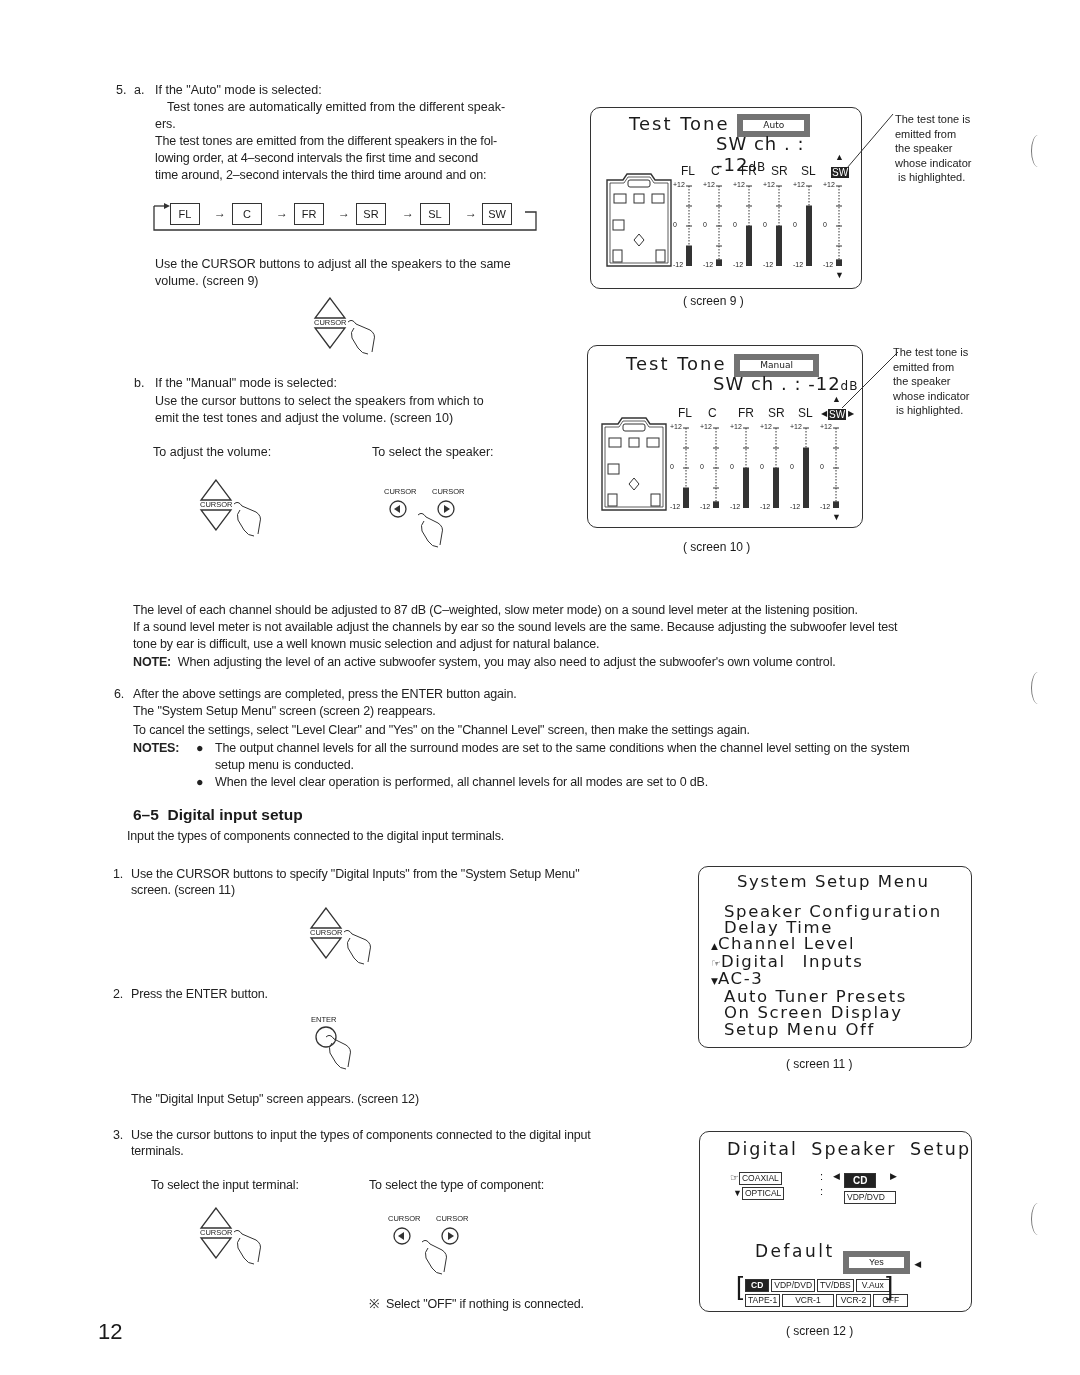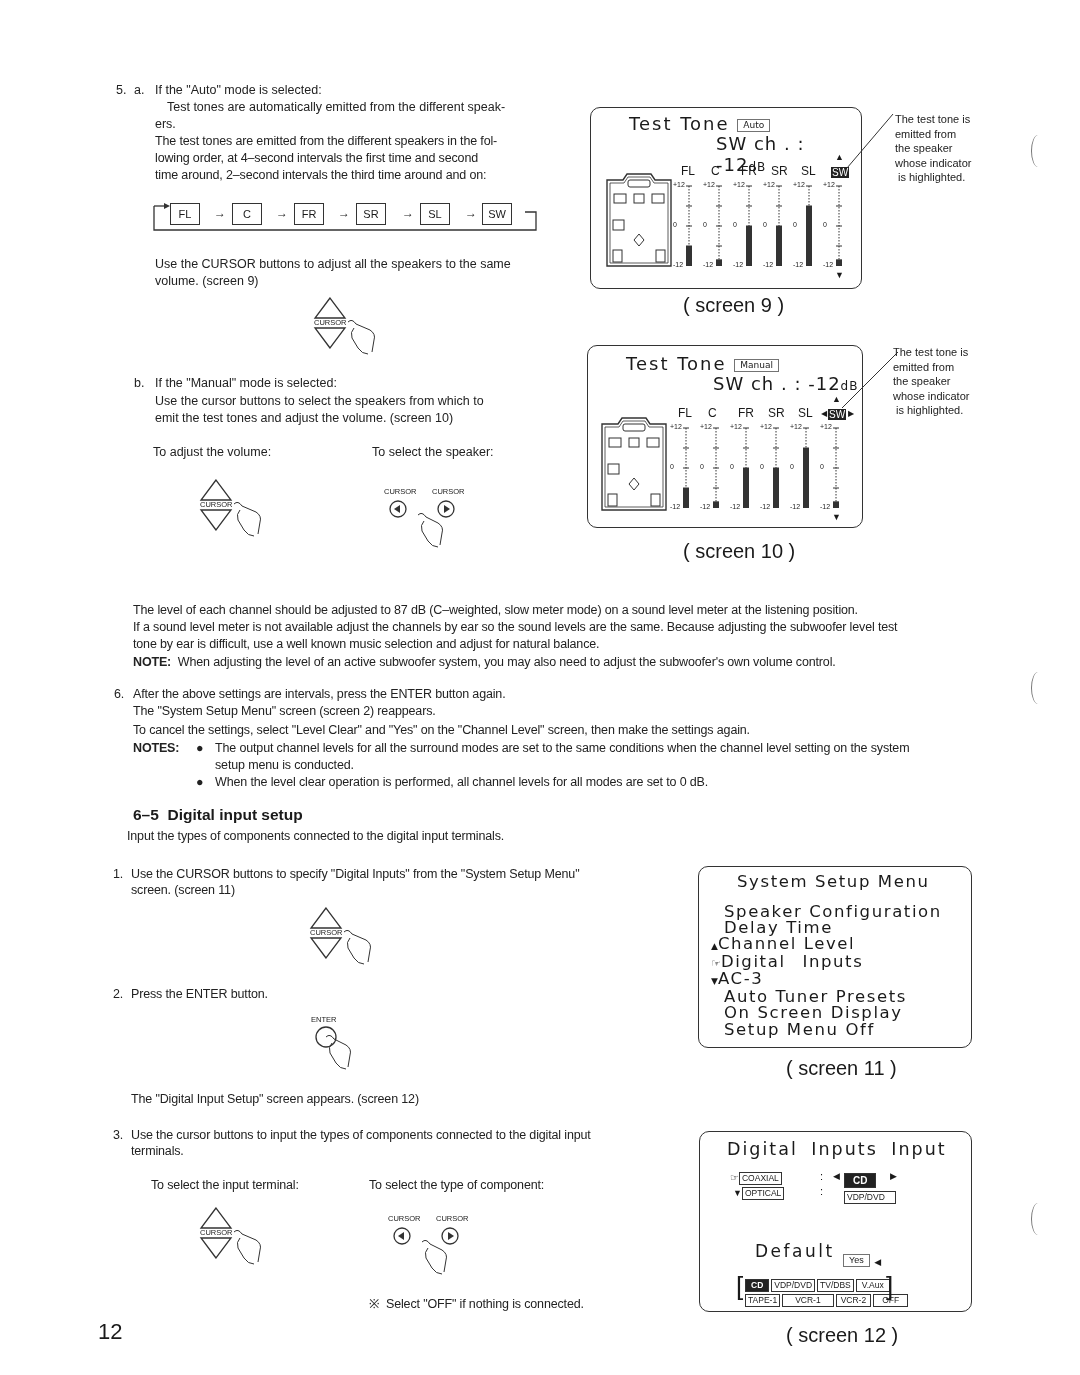--- a/index.html
+++ b/index.html
@@ -14,22 +14,22 @@
   .flowbox { position: absolute; top: 203px; height: 22px; border: 1.3px solid #333; font-size: 11px; text-align: center; line-height: 20px; width: 30px; }
   .flowarrow { position: absolute; top: 206px; font-size: 12px; }
 
   
   .remote { position: absolute; }
   .cursor-lbl { font-size: 7.5px; font-family: "Liberation Sans", sans-serif; }
 
   
   .osd { position: absolute; border: 1.5px solid #333; border-radius: 10px; background: #fff; }
   .osd-title { font-family: "DejaVu Sans", sans-serif; letter-spacing: 2px; font-size: 18px; position: absolute; }
-  .caption { position: absolute; font-size: 20px; font-family: "Liberation Sans", sans-serif; }
-  .tag { display: inline-block; border: 1px solid #737373; font-size: 9px; line-height: 11px; padding: 0 5px; vertical-align: middle; letter-spacing: 0; }
+  .caption { position: absolute; font-size: 12px; font-family: "Liberation Sans", sans-serif; }
+  .tag { display: inline-block; border: 6px solid #737373; font-size: 9px; line-height: 11px; padding: 0 20px; vertical-align: middle; letter-spacing: 0; }
   .annot { position: absolute; font-size: 11px; line-height: 14.5px; color: #222; }
 
   .meter-label { position: absolute; font-size: 12px; font-family: "Liberation Sans", sans-serif; }
   .menu-line { position: absolute; font-family: "DejaVu Sans", sans-serif; font-size: 16.5px; letter-spacing: 1.6px; line-height: 17px; white-space: nowrap; }
   .src { display: inline-block; border: 1px solid #333; font-size: 8.5px; line-height: 11px; padding: 0 2px; margin-right: 2px; }
   .src.inv { background: #222; color: #fff; font-weight: bold; }
   .hole { position: absolute; width: 14px; height: 32px; border-left: 1.5px solid #777; border-radius: 50%; }
 </style>
 </head>
 <body>
@@ -311,21 +311,21 @@
     <div style="padding-left:3px">is highlighted.</div>
 </div>
 <div class="caption" style="left:683px;top:540px;">( screen 10 )</div>
 
 <div class="abs narrow" style="left:133px;top:602px;">The level of each channel should be adjusted to 87 dB (C–weighted, slow meter mode) on a sound level meter at the listening position.</div>
 <div class="abs narrow" style="left:133px;top:619px;">If a sound level meter is not available adjust the channels by ear so the sound levels are the same. Because adjusting the subwoofer level test</div>
 <div class="abs narrow" style="left:133px;top:636px;">tone by ear is difficult, use a well known music selection and adjust for natural balance.</div>
 <div class="abs narrow" style="left:133px;top:654px;"><b>NOTE:</b>&nbsp; <span>When adjusting the level of an active subwoofer system, you may also need to adjust the subwoofer's own volume control.</span></div>
 
 <div class="abs narrow" style="left:114px;top:686px;">6.</div>
-<div class="abs narrow" style="left:133px;top:686px;">After the above settings are intervals, press the ENTER button again.</div>
+<div class="abs narrow" style="left:133px;top:686px;">After the above settings are completed, press the ENTER button again.</div>
 <div class="abs narrow" style="left:133px;top:703px;">The "System Setup Menu" screen (screen 2) reappears.</div>
 <div class="abs narrow" style="left:133px;top:722px;">To cancel the settings, select "Level Clear" and "Yes" on the "Channel Level" screen, then make the settings again.</div>
 <div class="abs narrow bold" style="left:133px;top:740px;">NOTES:</div>
 <div class="abs narrow" style="left:196px;top:740px;">●</div>
 <div class="abs narrow" style="left:215px;top:740px;">The output channel levels for all the surround modes are set to the same conditions when the channel level setting on the system</div>
 <div class="abs narrow" style="left:215px;top:757px;">setup menu is conducted.</div>
 <div class="abs narrow" style="left:196px;top:774px;">●</div>
 <div class="abs narrow" style="left:215px;top:774px;">When the level clear operation is performed, all channel levels for all modes are set to 0 dB.</div>
 
 <div class="abs bold" style="left:133px;top:806px;font-size:15.5px;"><span>6–5</span>&nbsp;&nbsp;<span>Digital input setup</span></div>
@@ -393,21 +393,21 @@
   <div class="menu-line" style="left:12px;top:68px;"><span style="font-size:9px;letter-spacing:0;">▲</span><span>Channel Level</span></div>
   <div class="menu-line" style="left:12px;top:86px;"><span style="font-size:11px;letter-spacing:0;">☞</span><span style="word-spacing:10px;">Digital Inputs</span></div>
   <div class="menu-line" style="left:12px;top:103px;"><span style="font-size:9px;letter-spacing:0;">▼</span><span>AC-3</span></div>
   <div class="menu-line" style="left:25px;top:121px;">Auto Tuner Presets</div>
   <div class="menu-line" style="left:25px;top:137px;">On Screen Display</div>
   <div class="menu-line" style="left:25px;top:154px;">Setup Menu Off</div>
 </div>
 <div class="caption" style="left:786px;top:1057px;">( screen 11 )</div>
 
 <div class="osd" style="left:699px;top:1131px;width:273px;height:181px;">
-  <div class="menu-line" style="left:27px;top:9px;font-size:17.5px;letter-spacing:2px;word-spacing:6px;">Digital Inputs Input</div>
+  <div class="menu-line" style="left:27px;top:9px;font-size:17.5px;letter-spacing:2px;word-spacing:6px;">Digital Speaker Setup</div>
   <div class="abs" style="left:30px;top:40px;font-size:10px;">
     <span>☞</span><span class="src">COAXIAL</span>
   </div>
   <div class="abs" style="left:120px;top:38px;font-size:11px;">:</div>
   <div class="abs" style="left:133px;top:39px;font-size:9px;">◀</div>
   <div class="abs" style="left:144px;top:38px;"><span class="src inv" style="padding:1px 8px;font-size:10px;">CD</span></div>
   <div class="abs" style="left:190px;top:39px;font-size:9px;">▶</div>
 
   <div class="abs" style="left:33px;top:55px;font-size:10px;">
     <span style="font-size:9px;">▼</span><span class="src">OPTICAL</span>

